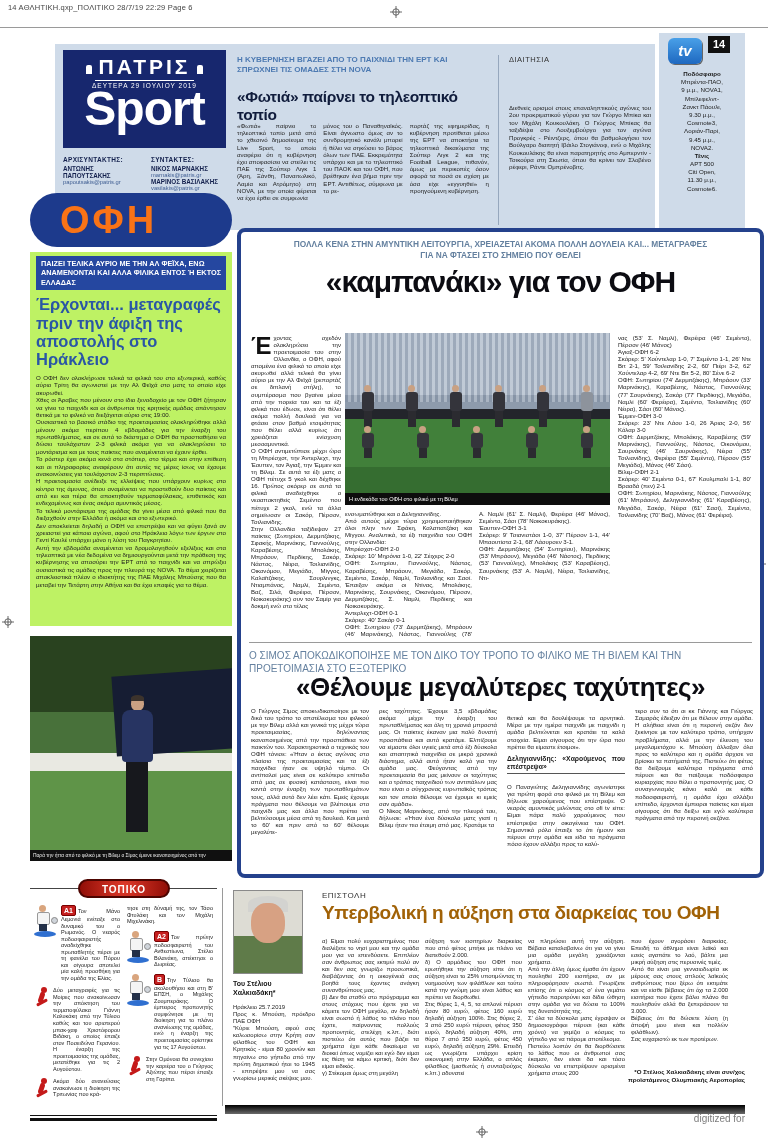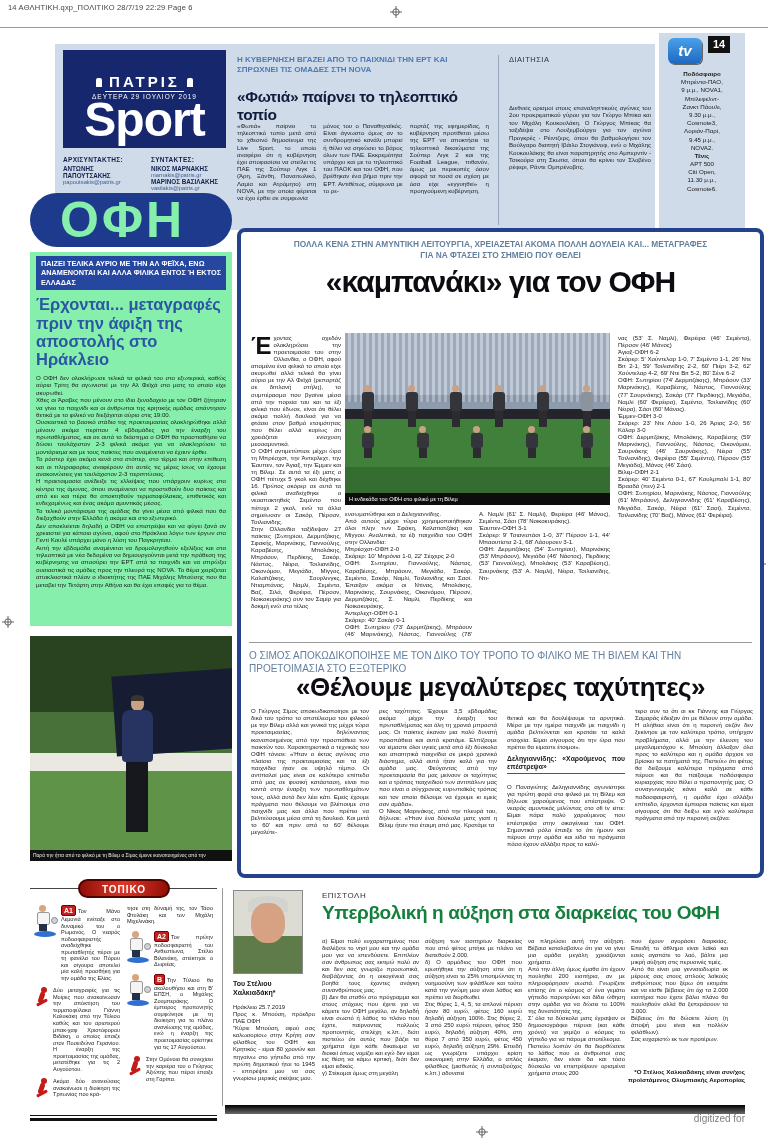--- a/index.html
+++ b/index.html
@@ -6,21 +6,21 @@
   .page{position:relative;width:768px;height:1147px;background:#fff;
         font-family:"Liberation Sans",sans-serif;overflow:hidden;color:#1c1c1c;}
   .abs{position:absolute;}
   .printline{top:3px;left:8px;font-size:7.5px;color:#444;letter-spacing:.2px;}
   .toprule{top:27px;left:0;width:768px;height:1px;background:#9a9a9a;}
   .regmark{width:12px;height:12px;}
   
   .hdr-panel{left:55px;top:44px;width:600px;height:186px;background:#cfdbe9;}
   .tvguide-panel{left:659px;top:33px;width:86px;height:254px;background:#cfdbe9;}
   .sportbox{left:63px;top:50px;width:163px;height:98px;background:#17276e;color:#fff;text-align:center;}
-  .brand{font-size:15px;font-weight:bold;letter-spacing:3px;margin-top:23px;
+  .brand{font-size:21px;font-weight:bold;letter-spacing:3px;margin-top:5px;
          display:inline-block;border-bottom:1px solid #fff;padding:0 4px 1px;}
   .mastfig{display:inline-block;width:6px;height:9px;background:#fff;border-radius:2px 2px 0 0;vertical-align:middle;margin:0 3px;}
   .mdate{font-size:6.5px;letter-spacing:1px;margin-top:1px;}
   .sporttitle{font-size:48px;font-weight:bold;letter-spacing:-1px;line-height:44px;margin-top:-2px;}
   .staff{left:63px;top:156px;width:165px;font-size:6px;color:#13204d;}
   .staff .lbl{font-weight:bold;font-size:6.5px;margin-bottom:2px;letter-spacing:.3px;}
   .staff .nm{font-weight:bold;font-size:6.3px;}
   .staff .em{color:#3e5d92;font-size:5.8px;}
   .staffcol{position:absolute;top:0;}
   
@@ -36,22 +36,22 @@
   
   .tvlogo{left:668px;top:38px;width:34px;height:26px;background:linear-gradient(#49a0e8,#1e68c0);
           border-radius:6px;color:#fff;font-weight:bold;font-style:italic;font-size:15px;
           text-align:center;line-height:25px;box-shadow:1px 1px 0 #666;}
   .tvpage{left:708px;top:36px;width:22px;height:17px;background:#111;color:#fff;font-size:11px;
           font-weight:bold;text-align:center;line-height:17px;}
   .tvlines{left:661px;top:70px;width:82px;text-align:center;font-size:6.2px;line-height:1.32;color:#1a1a1a;}
   .tvlines .b{font-weight:bold;}
   
   .ofhban{left:30px;top:193px;width:202px;height:54px;background:#1d3a8c;border-radius:27px;
-          color:#86efac;font-size:50px;font-weight:bold;letter-spacing:3px;line-height:54px;padding-left:30px;box-sizing:border-box;}
-  .leftpanel{left:30px;top:252px;width:202px;height:374px;background:#86efac;box-sizing:border-box;padding:4px 6px;}
+          color:#f97316;font-size:38px;font-weight:bold;letter-spacing:3px;line-height:54px;padding-left:30px;box-sizing:border-box;}
+  .leftpanel{left:30px;top:252px;width:202px;height:374px;background:#bef264;box-sizing:border-box;padding:4px 6px;}
   .leftkick{background:#2547a0;color:#fff;font-size:7.3px;font-weight:bold;line-height:1.3;padding:3px 5px;}
   .lefth{color:#2a56a5;font-size:16.5px;font-weight:bold;line-height:1.1;margin:5px 0 6px;}
   .leftbody{font-size:6.15px;line-height:1.2;text-align:justify;white-space:pre-line;color:#1a1a1a;overflow:hidden;height:258px;}
   
   .mainbox{left:237px;top:228px;width:527px;height:650px;border:4px solid #24418c;border-radius:8px;
            box-sizing:border-box;background:#fff;}
   .mkick{position:absolute;left:10px;top:7px;width:499px;text-align:center;color:#64809f;
          font-size:8.3px;font-weight:bold;line-height:1.35;}
   .mhead{position:absolute;left:4px;top:34px;width:511px;text-align:center;color:#0c0c12;
          font-weight:bold;font-size:30px;line-height:32px;letter-spacing:-1px;}
@@ -113,21 +113,21 @@
   .botdbl{position:absolute;left:0;bottom:0;width:187px;border-top:1px solid #111;border-bottom:3px solid #111;height:2px;}
   
   .vdiv2{left:222px;top:888px;width:1px;height:218px;background:#9a9a9a;}
   .portrait{left:233px;top:890px;width:70px;height:84px;border:1px solid #8a8a8a;box-sizing:border-box;
             background:linear-gradient(#dddcd4 0 55%,#5f7b49 55% 100%);overflow:hidden;}
   .portrait .face{position:absolute;left:17px;top:12px;width:34px;height:40px;border-radius:45%;background:#d7a183;}
   .portrait .hair{position:absolute;left:14px;top:5px;width:40px;height:16px;border-radius:50% 50% 0 0;background:#d3d3d0;}
   .byline{left:233px;top:980px;width:80px;font-size:7px;font-weight:bold;color:#111;line-height:1.25;}
   .lintro{left:233px;top:1004px;width:82px;font-size:5.9px;line-height:1.2;text-align:justify;white-space:pre-line;height:100px;overflow:hidden;}
   .letlbl{left:322px;top:891px;font-size:8px;color:#333;letter-spacing:.5px;}
-  .leth{left:322px;top:902px;width:426px;font-size:19px;font-weight:bold;color:#15803d;letter-spacing:-.4px;}
+  .leth{left:322px;top:902px;width:426px;font-size:19px;font-weight:bold;color:#a16207;letter-spacing:-.4px;}
   .lcol{position:absolute;top:938px;width:97px;height:166px;font-size:5.9px;line-height:1.18;
         text-align:justify;white-space:pre-line;overflow:hidden;color:#1a1a1a;}
   .lfoot{left:610px;top:1068px;width:135px;font-size:6.2px;font-weight:bold;text-align:right;color:#111;line-height:1.3;}
   .blackbar{left:225px;top:1105px;width:520px;height:9px;background:linear-gradient(#000,#6a6a6a);}
   .wm1{left:595px;top:1113px;width:150px;text-align:right;font-size:10px;color:#7d7d7d;}
   .wm2{left:520px;top:1122px;width:226px;text-align:right;font-size:21px;font-weight:bold;color:#8a8a8a;letter-spacing:-.5px;}
 </style>
 </head>
 <body>
 

